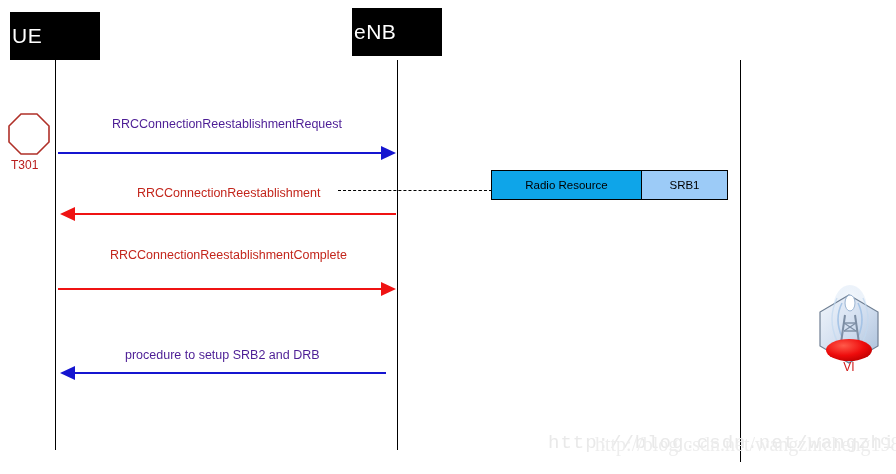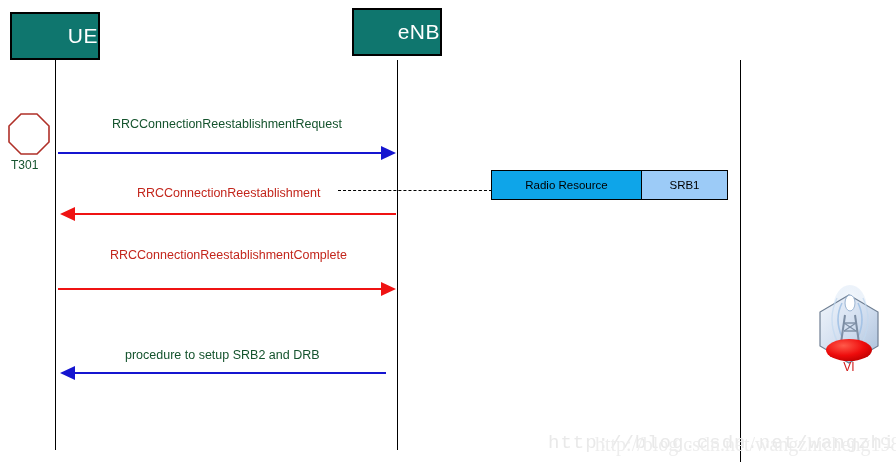--- a/index.html
+++ b/index.html
@@ -15,25 +15,25 @@
     width: 896px;
     height: 474px;
     background: #ffffff;
     overflow: hidden;
   }
 
   
   .participant {
     position: absolute;
     border: 2px solid #000000;
-    background: #0f766e;
+    background: #000000;
     color: #ffffff;
     display: flex;
     align-items: center;
-    justify-content: flex-end;
+    justify-content: flex-start;
     font-size: 21px;
     letter-spacing: 0.5px;
     box-sizing: border-box;
   }
   .lifeline {
     position: absolute;
     width: 0;
     border-left: 1.6px solid #000000;
   }
 
@@ -73,38 +73,38 @@
     border-right: 15px solid #ef1313;
   }
 
   .msg-label {
     position: absolute;
     font-size: 12.5px;
     white-space: nowrap;
     line-height: 14px;
     text-align: center;
   }
-  .msg-label.blue { color: #14532d; }
+  .msg-label.blue { color: #4c1d95; }
   .msg-label.red  { color: #c3261c; }
 
   
   .dashed-connector {
     position: absolute;
     height: 0;
     border-top: 1.6px dashed #000000;
   }
 
   
   .timer-shape {
     position: absolute;
   }
   .timer-label {
     position: absolute;
     font-size: 12px;
-    color: #14532d;
+    color: #b91c1c;
     white-space: nowrap;
   }
 
   
   .info-table {
     position: absolute;
     border-collapse: collapse;
     border: 1.6px solid #000000;
   }
   .info-table td {

